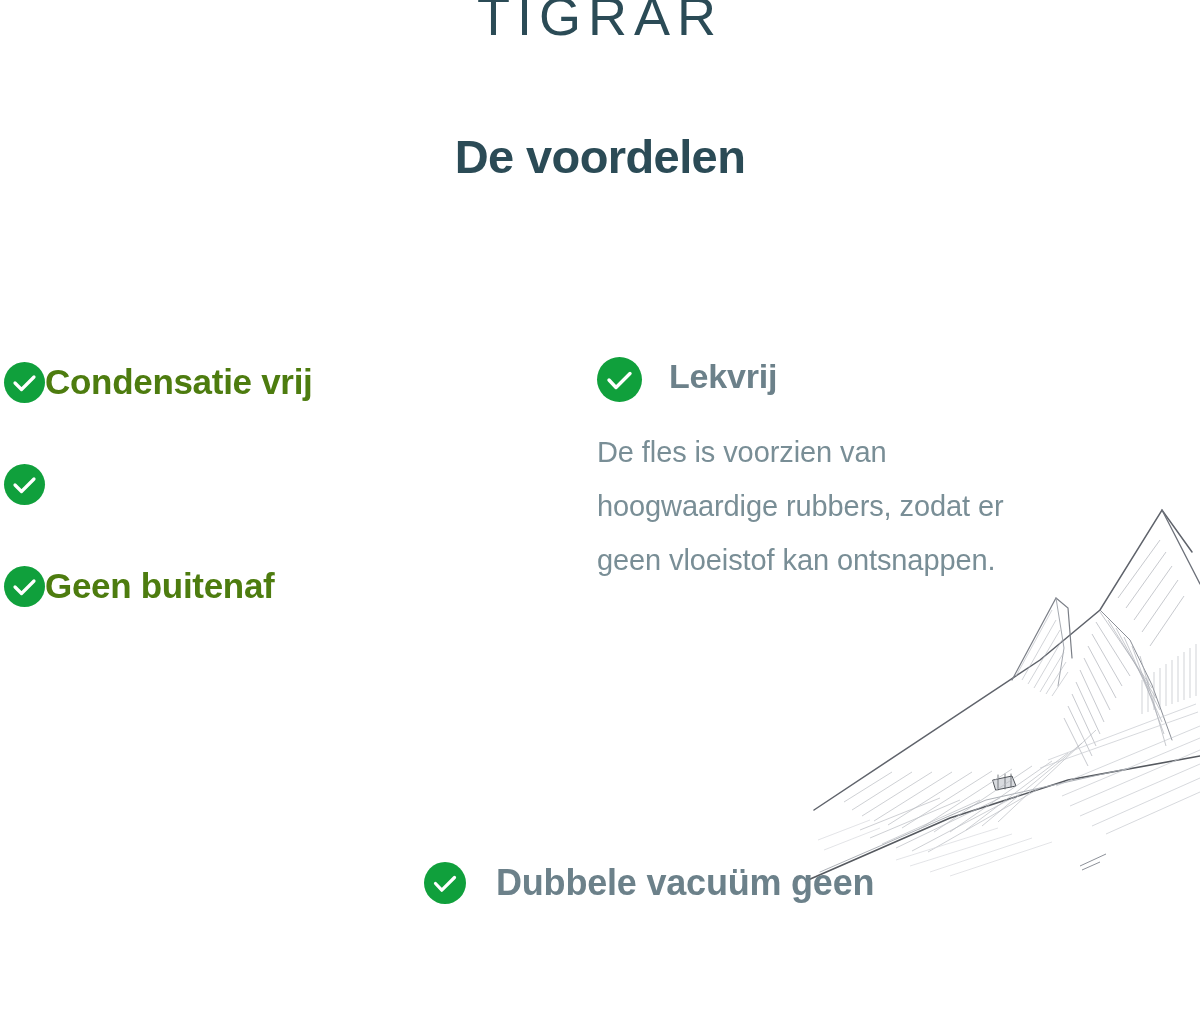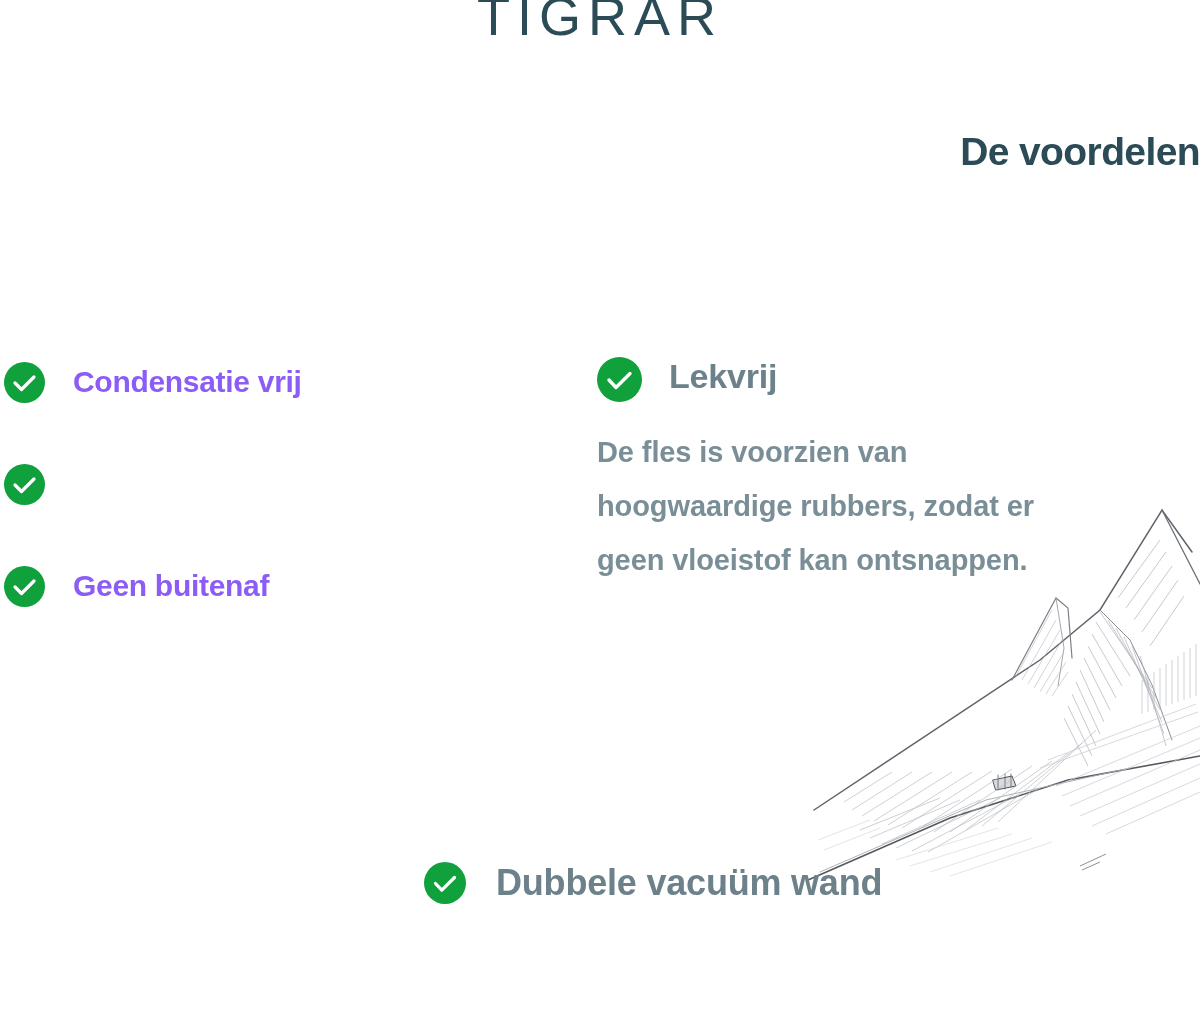--- a/index.html
+++ b/index.html
@@ -32,22 +32,22 @@
     line-height: 1.05;
     user-select: none;
   }
 
   
   .page-heading {
     position: absolute;
     left: 0;
     right: 0;
     top: 131px;
-    text-align: right;
-    font-size: 39px;
+    text-align: center;
+    font-size: 47px;
     font-weight: bold;
     letter-spacing: -0.6px;
     color: #2b4b56;
     line-height: 1.1;
   }
 
   
   .check-icon {
     display: inline-block;
     flex: 0 0 auto;
@@ -75,24 +75,23 @@
     display: flex;
     align-items: center;
     height: 48px;
     margin-bottom: 54px;
   }
   .left-list .check-icon {
     width: 41px;
     height: 41px;
   }
   .left-list .feature-label {
-    margin-left: 28px;
-    font-size: 30px;
+    font-size: 35px;
     font-weight: bold;
-    color: #8b5cf6;
+    color: #4d7c0f;
     letter-spacing: -0.3px;
     white-space: nowrap;
   }
 
   
   .block-lekvrij {
     position: absolute;
     left: 597px;
     top: 357px;
     width: 480px;
@@ -121,21 +120,21 @@
     letter-spacing: -0.2px;
     white-space: nowrap;
   }
   .block-dubbele .block-title {
     margin-left: 30px;
     font-size: 36px;
   }
   .block-body {
     margin-top: 23px;
     font-size: 29px;
-    font-weight: 700;
+    font-weight: 400;
     color: #798e96;
     line-height: 54px;
     letter-spacing: -0.1px;
   }
   .block-lekvrij .block-body {
     width: 470px;
   }
   .block-dubbele .block-body {
     margin-top: 22px;
     width: 660px;
@@ -320,17 +319,17 @@
     <div class="block-body">De fles is voorzien van hoogwaardige rubbers, zodat er geen vloeistof kan ontsnappen.</div>
   </div>
 
   <div class="block-dubbele">
     <div class="block-head">
       <span class="check-icon">
         <svg viewBox="0 0 42 42" xmlns="http://www.w3.org/2000/svg">
           <path d="M11.5 21.5 L17.8 28.2 L30.5 15.5" fill="none" stroke="#ffffff" stroke-width="3.2" stroke-linecap="round" stroke-linejoin="round"></path>
         </svg>
       </span>
-      <span class="block-title">Dubbele vacuüm wand</span>
+      <span class="block-title">Dubbele vacuüm geen</span>
     </div>
   </div>
 
 </div>
 
 </body></html>

